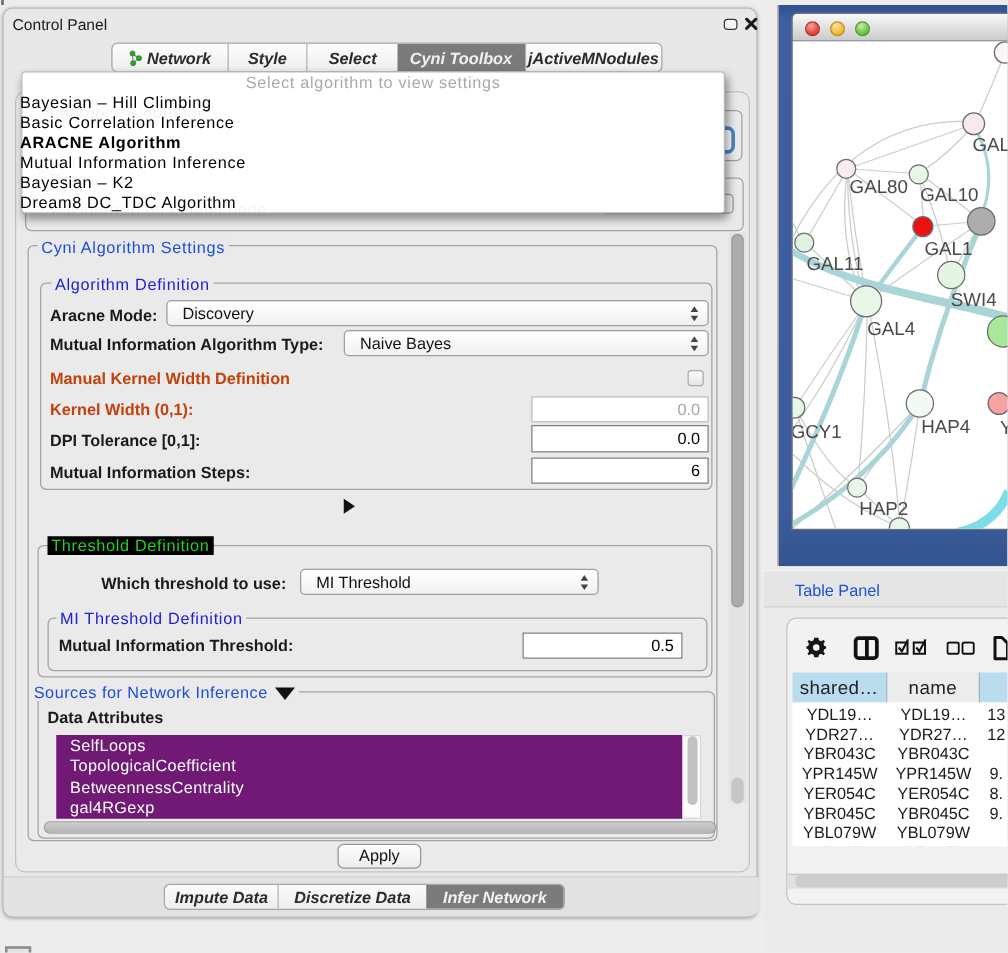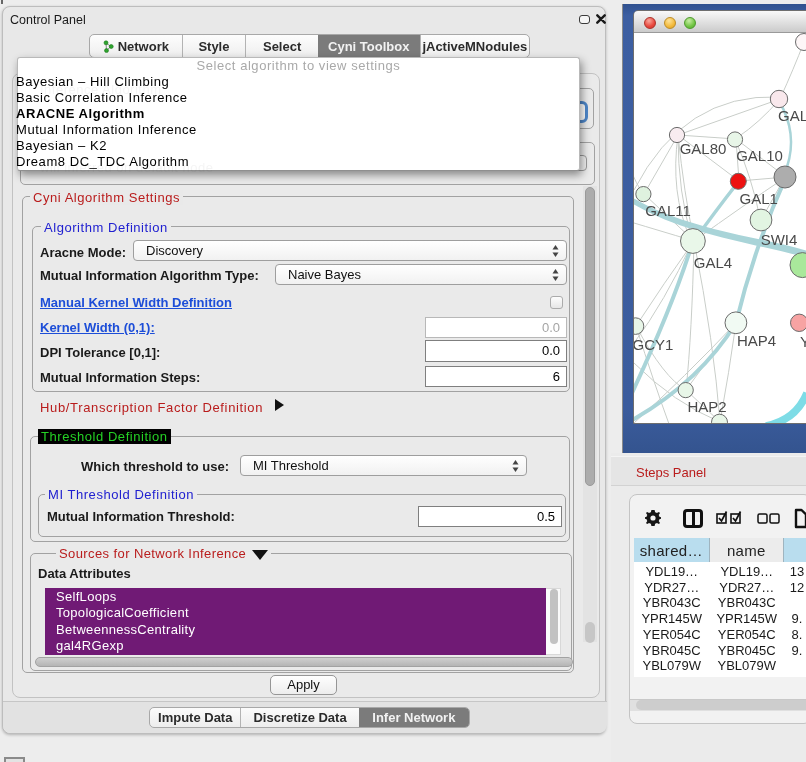--- a/index.html
+++ b/index.html
@@ -1,29 +1,29 @@
 <!DOCTYPE html>
 <html><head>
 <meta charset="utf-8">
 <style>
 * { margin:0; padding:0; box-sizing:border-box; }
 html,body { width:806px; height:762px; }
 body { font-family:"Liberation Sans", sans-serif; background:#ededed; position:relative; overflow:hidden; }
 #root { position:absolute; left:0; top:0; width:806px; height:762px; overflow:hidden; }
 .abs { position:absolute; }
 .b13 { font-size:13px; font-weight:bold; color:#1a1a1a; }
-.r13 { font-size:13px; color:#b91c1c; }
+.r13 { font-size:13px; color:#1d4ed8; }
 .ls { letter-spacing:0.55px; }
-.gray { color:#1d4ed8;text-decoration:underline; }
+.gray { color:#c2410c; }
 .field { background:#fff; border:1px solid #7f7f7f; font-size:13px; text-align:right; padding-right:6px; line-height:19px; }
 .combo { background:linear-gradient(#ffffff,#f1f1f1); border:1px solid #9e9e9e; border-radius:4px; font-size:13px; line-height:19px; padding-left:12px; color:#111; }
 .combo .arr { position:absolute; right:7px; top:4px; width:7px; height:12px; }
 .grp { border:1px solid #a2a2a2; border-radius:5px; }
 .gtitle { position:absolute; top:-8px; background:#eaeaea; padding:0 3px; font-size:13px; white-space:nowrap; }
-.seg { display:flex; align-items:center; justify-content:center; font-size:13px; font-weight:bold; color:#2b2b2b; height:100%; }
+.seg { display:flex; align-items:center; justify-content:center; font-size:13px; font-weight:bold; color:#2b2b2b; height:100%;font-style:italic; }
 .sel { background:#7b7b7b; color:#f2f2f2; }
 </style>
 </head>
 <body>
 <div id="root">
 
   <div class="abs" style="left:1px;top:0;width:2px;height:4px;background:#666;"></div>
 
   <div class="abs" style="left:2px;top:6px;width:604px;height:728px;background:#e8e8e8;border:1px solid #bdbdbd;border-radius:8px;box-shadow:0 1px 3px rgba(0,0,0,0.25);"></div>
   <div class="abs" style="left:10px;top:13px;font-size:12.5px;color:#1a1a1a;">Control Panel</div>
@@ -82,51 +82,50 @@
   </div>
   <div class="abs b13 gray" style="left:40px;top:295px;">Manual Kernel Width Definition</div>
   <div class="abs" style="left:550px;top:296px;width:13px;height:13px;background:linear-gradient(#fdfdfd,#e6e6e6);border:1px solid #ababab;border-radius:3px;"></div>
   <div class="abs b13 gray" style="left:40px;top:320px;">Kernel Width (0,1):</div>
   <div class="abs field" style="left:425px;top:317px;width:142px;height:21px;border-color:#b8b8b8;color:#a5a5a5;">0.0</div>
   <div class="abs b13" style="left:40px;top:345px;">DPI Tolerance [0,1]:</div>
   <div class="abs field" style="left:425px;top:340px;width:142px;height:22px;">0.0</div>
   <div class="abs b13" style="left:40px;top:370px;">Mutual Information Steps:</div>
   <div class="abs field" style="left:425px;top:366px;width:142px;height:21px;">6</div>
 
-  <div class="abs r13" style="left:40px;top:400px;letter-spacing:0.65px;">Hub/Transcription Factor Definition</div>
   <div class="abs" style="left:275px;top:399px;width:0;height:0;border-top:6px solid transparent;border-bottom:6px solid transparent;border-left:9px solid #111;"></div>
 
   <div class="abs grp" style="left:30px;top:436px;width:540px;height:106px;"></div>
   <div class="abs gtitle" style="left:38px;top:429px;font-size:13px;color:#25d125;background:#000000;letter-spacing:0.55px;">Threshold Definition</div>
   <div class="abs b13" style="left:81px;top:459px;">Which threshold to use:</div>
-  <div class="abs combo" style="left:240px;top:455px;width:287px;height:21px;">MI Threshold
+  <div class="abs combo" style="left:240px;top:455px;width:239px;height:21px;">MI Threshold
     <svg class="arr" viewBox="0 0 7 12">
         <path d="M3.5 0 L6.5 4.5 H0.5 Z" fill="#444"></path>
         <path d="M3.5 12 L6.5 7.5 H0.5 Z" fill="#444"></path>
       </svg>
   </div>
   <div class="abs grp" style="left:38px;top:494px;width:528px;height:43px;"></div>
   <div class="abs gtitle" style="left:45px;top:487px;font-size:13px;color:#2020d0;background:#eaeaea;letter-spacing:0.55px;">MI Threshold Definition</div>
   <div class="abs b13" style="left:47px;top:509px;">Mutual Information Threshold:</div>
-  <div class="abs field" style="left:418px;top:506px;width:144px;height:21px;">0.5</div>
+  <div class="abs field" style="left:418px;top:506px;width:128px;height:21px;">0.5</div>
 
   <div class="abs grp" style="left:30px;top:553px;width:542px;height:117.5px;"></div>
-  <div class="abs gtitle r13" style="left:56px;top:546px;background:#eaeaea;letter-spacing:0.4px;">Sources for Network Inference <span style="display:inline-block;width:0;height:0;border-left:8px solid transparent;border-right:8px solid transparent;border-top:10px solid #111;vertical-align:middle;margin-left:2px;"></span></div>
+  <div class="abs gtitle r13" style="left:24px;top:546px;background:#eaeaea;letter-spacing:0.4px;">Sources for Network Inference <span style="display:inline-block;width:0;height:0;border-left:8px solid transparent;border-right:8px solid transparent;border-top:10px solid #111;vertical-align:middle;margin-left:2px;"></span></div>
   <div class="abs b13" style="left:38px;top:566px;">Data Attributes</div>
 
   <div class="abs" style="left:45px;top:587.5px;width:501px;height:67px;background:#701a75;color:#fff;font-size:13px;line-height:16.6px;padding-left:11px;padding-top:1px;overflow:hidden;letter-spacing:0.3px;">SelfLoops<br>TopologicalCoefficient<br>BetweennessCentrality<br>gal4RGexp</div>
   <div class="abs" style="left:546px;top:587.5px;width:15px;height:67px;background:#fbfbfb;border:1px solid #d8d8d8;border-left:none;"></div>
   <div class="abs" style="left:549.5px;top:588.5px;width:8.5px;height:55px;background:#c2c2c2;border-radius:4.5px;"></div>
 
   <div class="abs" style="left:35px;top:657px;width:538px;height:10px;background:linear-gradient(#cfcfcf,#b5b5b5);border:1px solid #a2a2a2;border-radius:5px;"></div>
 
   <div class="abs" style="left:270px;top:675px;width:67px;height:20px;background:linear-gradient(#fefefe,#ededed);border:1px solid #969696;border-radius:5px;text-align:center;font-size:13px;line-height:18px;color:#111;">Apply</div>
 
   <div class="abs" style="left:3px;top:701px;width:604px;height:32px;background:#e2e2e2;border-top:1px solid #c6c6c6;border-radius:0 0 8px 8px;"></div>
-  <div class="abs" style="left:149px;top:707px;width:321px;height:21px;background:linear-gradient(#fbfbfb,#ededed);border:1px solid #a8a8a8;border-radius:5px;display:flex;overflow:hidden;align-items:center;">
+  <div class="abs" style="left:131px;top:707px;width:321px;height:21px;background:linear-gradient(#fbfbfb,#ededed);border:1px solid #a8a8a8;border-radius:5px;display:flex;overflow:hidden;align-items:center;">
     <div class="seg" style="width:92px;border-right:1px solid #b3b3b3;">Impute Data</div>
     <div class="seg" style="width:118px;">Discretize Data</div>
     <div class="seg sel" style="width:111px;">Infer Network</div>
   </div>
 
   <div class="abs" style="left:17px;top:57px;width:563px;height:114px;background:#fff;border:1px solid #b9b9b9;border-bottom-color:#8f8f8f;border-radius:3px;box-shadow:2px 4px 8px rgba(0,0,0,0.42);"></div>
   <div class="abs ls" style="left:17px;top:58px;width:563px;text-align:center;font-size:13px;color:#a9a9a9;">Select algorithm to view settings</div>
   <div class="abs" style="left:40px;top:82px;font-size:13px;color:rgba(60,60,60,0.06);letter-spacing:0.5px;">Inference Algorithm</div>
   <div class="abs" style="left:40px;top:136px;font-size:13px;color:rgba(60,60,60,0.06);letter-spacing:0.5px;">Data</div>
   <div class="abs" style="left:40px;top:160px;font-size:13px;color:rgba(60,60,60,0.06);letter-spacing:0.5px;">will inferred on default node</div>
@@ -213,21 +212,21 @@
           <text x="166" y="314" text-anchor="start">Y</text>
           <text x="19" y="317" text-anchor="middle">GCY1</text>
           <text x="73" y="379" text-anchor="middle">HAP2</text>
         </g>
       </svg>
     </div>
   </div>
 
   <div class="abs" style="left:611px;top:453px;width:195px;height:309px;background:#ebebeb;"></div>
   <div class="abs" style="left:611px;top:456px;width:195px;height:30px;background:#e5e5e5;border-top:1px solid #f4f4f4;border-bottom:1px solid #d2d2d2;"></div>
-  <div class="abs r13" style="left:636px;top:465px;">Steps Panel</div>
+  <div class="abs r13" style="left:636px;top:465px;">Table Panel</div>
 
   <div class="abs" style="left:629px;top:494px;width:183px;height:230px;background:#f2f2f2;border:1px solid #c4c4c4;border-radius:8px;overflow:hidden;"></div>
 
   <svg class="abs" style="left:645px;top:510px;" width="16" height="16" viewBox="0 0 16 16">
     <path fill="#161616" d="M8 0 L9.6 0 L10.1 2.2 A6 6 0 0 1 11.9 3 L13.9 1.9 L15 3.1 L13.7 4.9 A6 6 0 0 1 14.4 6.7 L16 7.2 L16 8.8 L14.4 9.3 A6 6 0 0 1 13.7 11.1 L15 12.9 L13.9 14.1 L11.9 13 A6 6 0 0 1 10.1 13.8 L9.6 16 L8 16 L6.4 16 L5.9 13.8 A6 6 0 0 1 4.1 13 L2.1 14.1 L1 12.9 L2.3 11.1 A6 6 0 0 1 1.6 9.3 L0 8.8 L0 7.2 L1.6 6.7 A6 6 0 0 1 2.3 4.9 L1 3.1 L2.1 1.9 L4.1 3 A6 6 0 0 1 5.9 2.2 L6.4 0 Z M8 5.4 A2.6 2.6 0 1 0 8 10.6 A2.6 2.6 0 1 0 8 5.4 Z" fill-rule="evenodd"></path>
   </svg>
   <div class="abs" style="left:683px;top:509px;width:20px;height:19px;border:3px solid #111;border-radius:4px;background:#f2f2f2;"></div>
   <div class="abs" style="left:691.5px;top:511px;width:3px;height:15px;background:#111;"></div>
   <svg class="abs" style="left:716px;top:511px;" width="26" height="13" viewBox="0 0 26 13">
     <rect x="1" y="3" width="9" height="9" fill="none" stroke="#111" stroke-width="1.6"></rect>

